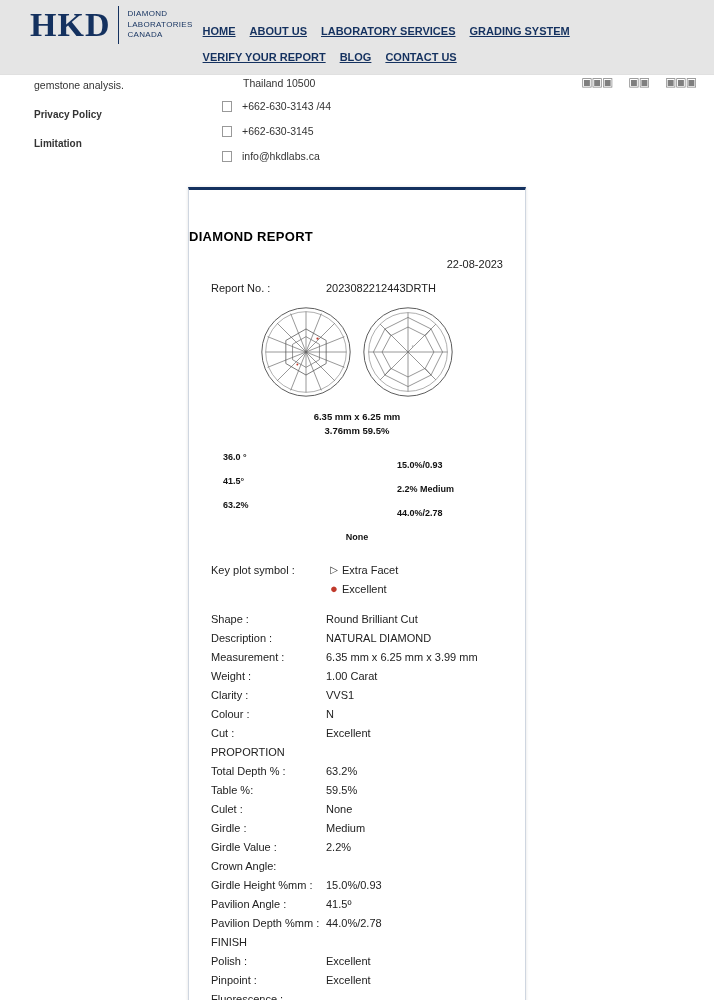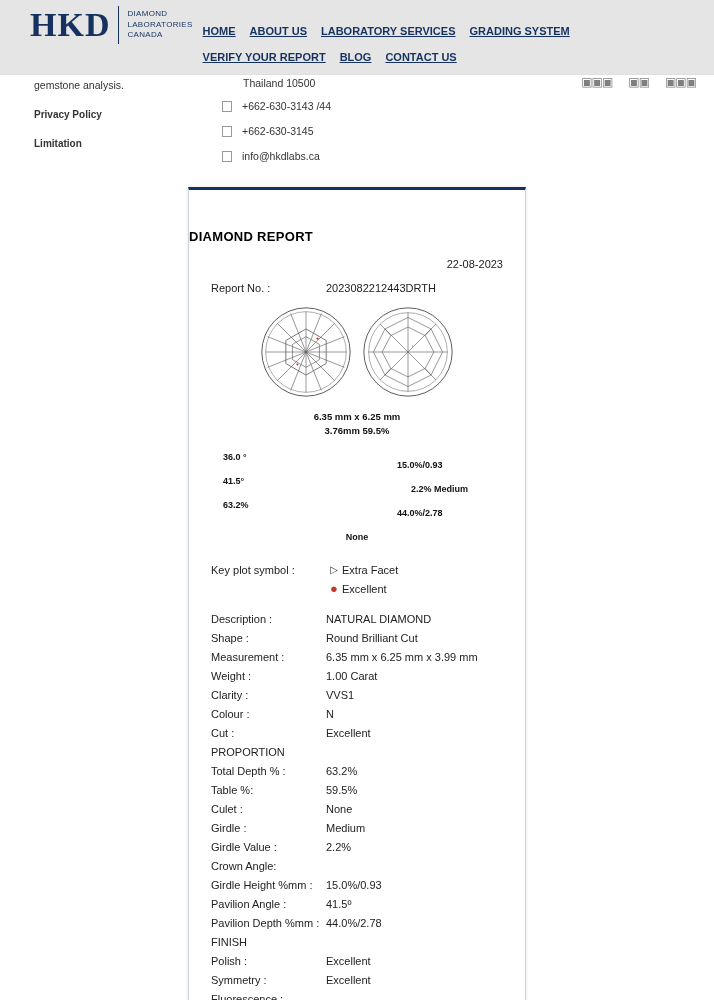--- a/index.html
+++ b/index.html
@@ -193,21 +193,21 @@
     margin-top: 4px;
     font-size: 9px;
     font-weight: bold;
     color: #111;
   }
   .annot span { position: absolute; white-space: nowrap; }
   .a-crown-angle { left: 34px; top: 10px; }
   .a-pav-angle   { left: 34px; top: 34px; }
   .a-depth       { left: 34px; top: 58px; }
   .a-crown-h     { left: 208px; top: 18px; }
-  .a-girdle      { left: 222px; top: 42px; }
+  .a-girdle      { left: 208px; top: 42px; }
   .a-pav-d       { left: 208px; top: 66px; }
   .a-culet       { left: 50%; top: 90px; transform: translateX(-50%); }
 
   
   .keyplot {
     display: flex;
     padding: 0 22px;
     font-size: 11px;
     color: #222;
     margin-top: 26px;
@@ -372,28 +372,28 @@
       </div>
       <div class="kp-row">
         <span class="kp-sym pin">●</span>
         <span>Excellent</span>
       </div>
     </div>
   </div>
 
   <div class="specs">
     <div class="spec-row">
+      <span class="lbl">Shape :</span>
+      <span class="val">Round Brilliant Cut</span>
+    </div>
+    <div class="spec-row">
       <span class="lbl">Description :</span>
       <span class="val">NATURAL DIAMOND</span>
     </div>
     <div class="spec-row">
-      <span class="lbl">Shape :</span>
-      <span class="val">Round Brilliant Cut</span>
-    </div>
-    <div class="spec-row">
       <span class="lbl">Measurement :</span>
       <span class="val">6.35 mm x 6.25 mm x 3.99 mm</span>
     </div>
     <div class="spec-row">
       <span class="lbl">Weight :</span>
       <span class="val">1.00 Carat</span>
     </div>
     <div class="spec-row">
       <span class="lbl">Clarity :</span>
       <span class="val">VVS1</span>
@@ -445,20 +445,20 @@
       <span class="val">44.0%/2.78</span>
     </div>
 
     <div class="spec-head">FINISH</div>
 
     <div class="spec-row">
       <span class="lbl">Polish :</span>
       <span class="val">Excellent</span>
     </div>
     <div class="spec-row">
-      <span class="lbl">Symmetry :</span>
+      <span class="lbl">Pinpoint :</span>
       <span class="val">Excellent</span>
     </div>
     <div class="spec-row">
       <span class="lbl">Fluorescence :</span>
     </div>
   </div>
 </div>
 
 </body></html>

